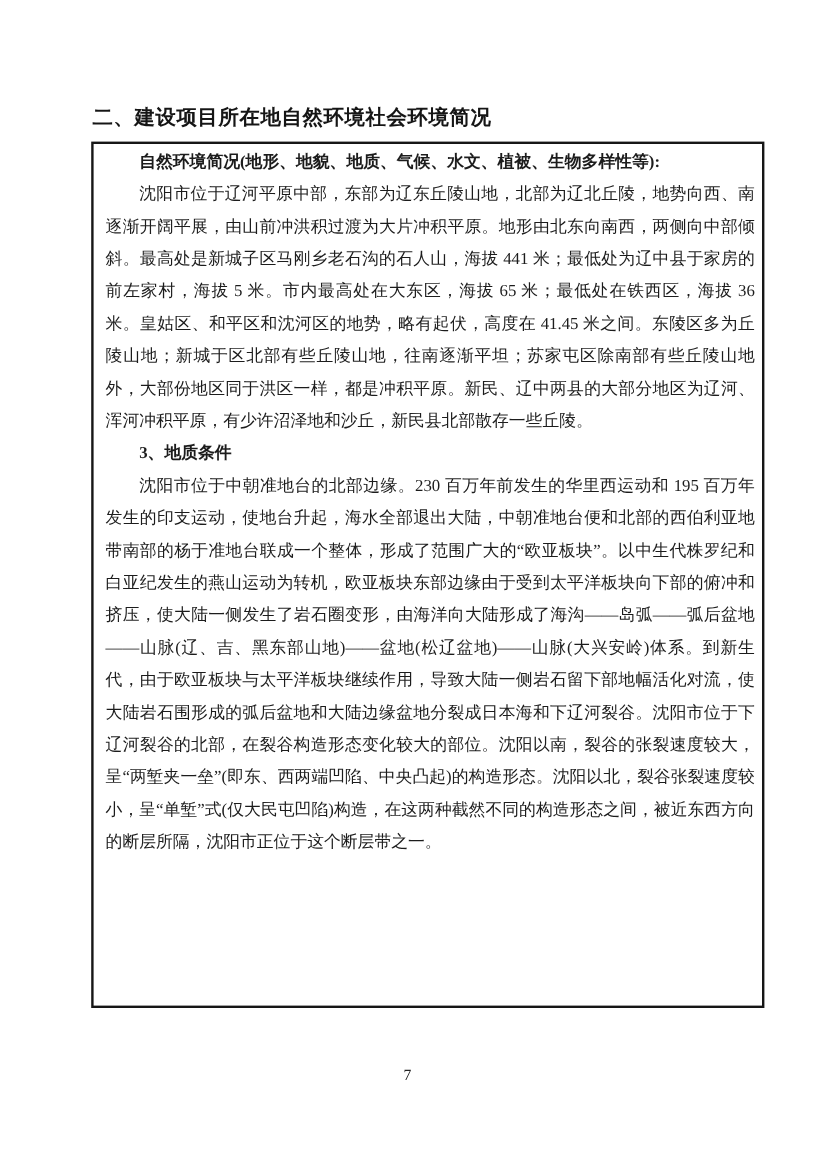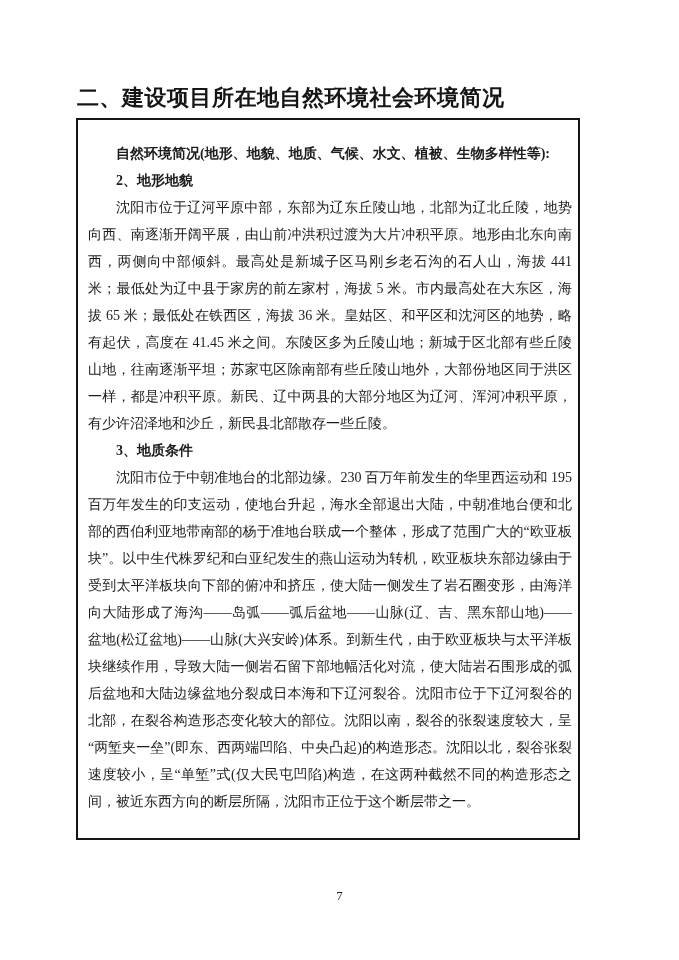--- a/index.html
+++ b/index.html
@@ -15,34 +15,34 @@
     color: #1c1c1c;
     -webkit-font-smoothing: antialiased;
   }
   .doc {
     position: absolute;
     left: 76px;
     top: 87px;
     width: 527px;
   }
   .doc-title {
-    font-size: 22px;
+    font-size: 17px;
     font-weight: bold;
     letter-spacing: 0.5px;
     color: #151515;
     margin: 0 0 9px 1px;
     line-height: 22px;
     white-space: nowrap;
   }
   .content-box {
     border: 2px solid #161616;
     box-sizing: border-box;
-    width: 504px;
+    width: 561px;
     min-height: 722px;
-    padding: 20px 6px 9px 10px;
+    padding: 2px 6px 9px 10px;
     font-size: 14px;
     line-height: 27px;
   }
   .intro-line {
     font-weight: bold;
     text-indent: 2em;
     margin: 0;
   }
   .section-heading {
     font-weight: bold;
@@ -68,21 +68,20 @@
 </head>
 <body>
 
 <div class="doc">
   <h1 class="doc-title">二、建设项目所在地自然环境社会环境简况</h1>
 
   <div class="content-box">
     <p class="intro-line">自然环境简况(地形、地貌、地质、气候、水文、植被、生物多样性等):</p>
 
 
-    <p class="section-heading">2、地形地貌</p>
     <p class="body-para">沈阳市位于辽河平原中部，东部为辽东丘陵山地，北部为辽北丘陵，地势向西、南逐渐开阔平展，由山前冲洪积过渡为大片冲积平原。地形由北东向南西，两侧向中部倾斜。最高处是新城子区马刚乡老石沟的石人山，海拔 441 米；最低处为辽中县于家房的前左家村，海拔 5 米。市内最高处在大东区，海拔 65 米；最低处在铁西区，海拔 36 米。皇姑区、和平区和沈河区的地势，略有起伏，高度在 41.45 米之间。东陵区多为丘陵山地；新城于区北部有些丘陵山地，往南逐渐平坦；苏家屯区除南部有些丘陵山地外，大部份地区同于洪区一样，都是冲积平原。新民、辽中两县的大部分地区为辽河、浑河冲积平原，有少许沼泽地和沙丘，新民县北部散存一些丘陵。</p>
 
     <p class="section-heading">3、地质条件</p>
     <p class="body-para">沈阳市位于中朝准地台的北部边缘。230 百万年前发生的华里西运动和 195 百万年发生的印支运动，使地台升起，海水全部退出大陆，中朝准地台便和北部的西伯利亚地带南部的杨于准地台联成一个整体，形成了范围广大的“欧亚板块”。以中生代株罗纪和白亚纪发生的燕山运动为转机，欧亚板块东部边缘由于受到太平洋板块向下部的俯冲和挤压，使大陆一侧发生了岩石圈变形，由海洋向大陆形成了海沟——岛弧——弧后盆地——山脉(辽、吉、黑东部山地)——盆地(松辽盆地)——山脉(大兴安岭)体系。到新生代，由于欧亚板块与太平洋板块继续作用，导致大陆一侧岩石留下部地幅活化对流，使大陆岩石围形成的弧后盆地和大陆边缘盆地分裂成日本海和下辽河裂谷。沈阳市位于下辽河裂谷的北部，在裂谷构造形态变化较大的部位。沈阳以南，裂谷的张裂速度较大，呈“两堑夹一垒”(即东、西两端凹陷、中央凸起)的构造形态。沈阳以北，裂谷张裂速度较小，呈“单堑”式(仅大民屯凹陷)构造，在这两种截然不同的构造形态之间，被近东西方向的断层所隔，沈阳市正位于这个断层带之一。</p>
   </div>
 </div>
 
 <div class="page-number">7</div>
 
 </body></html>

